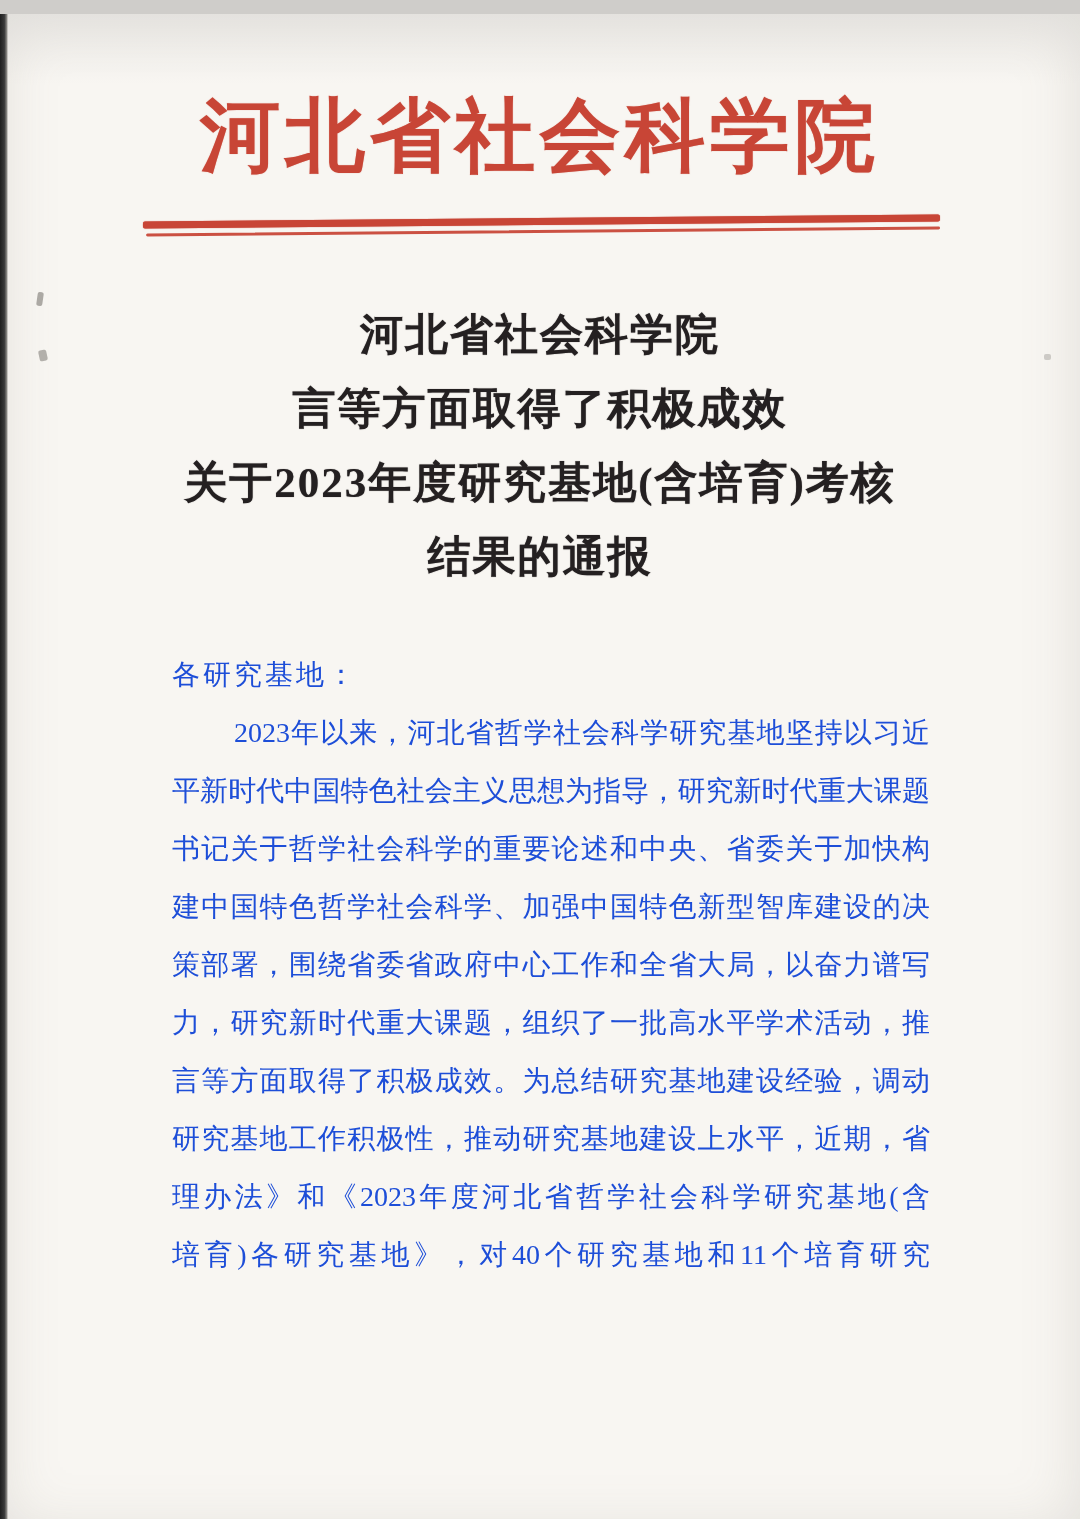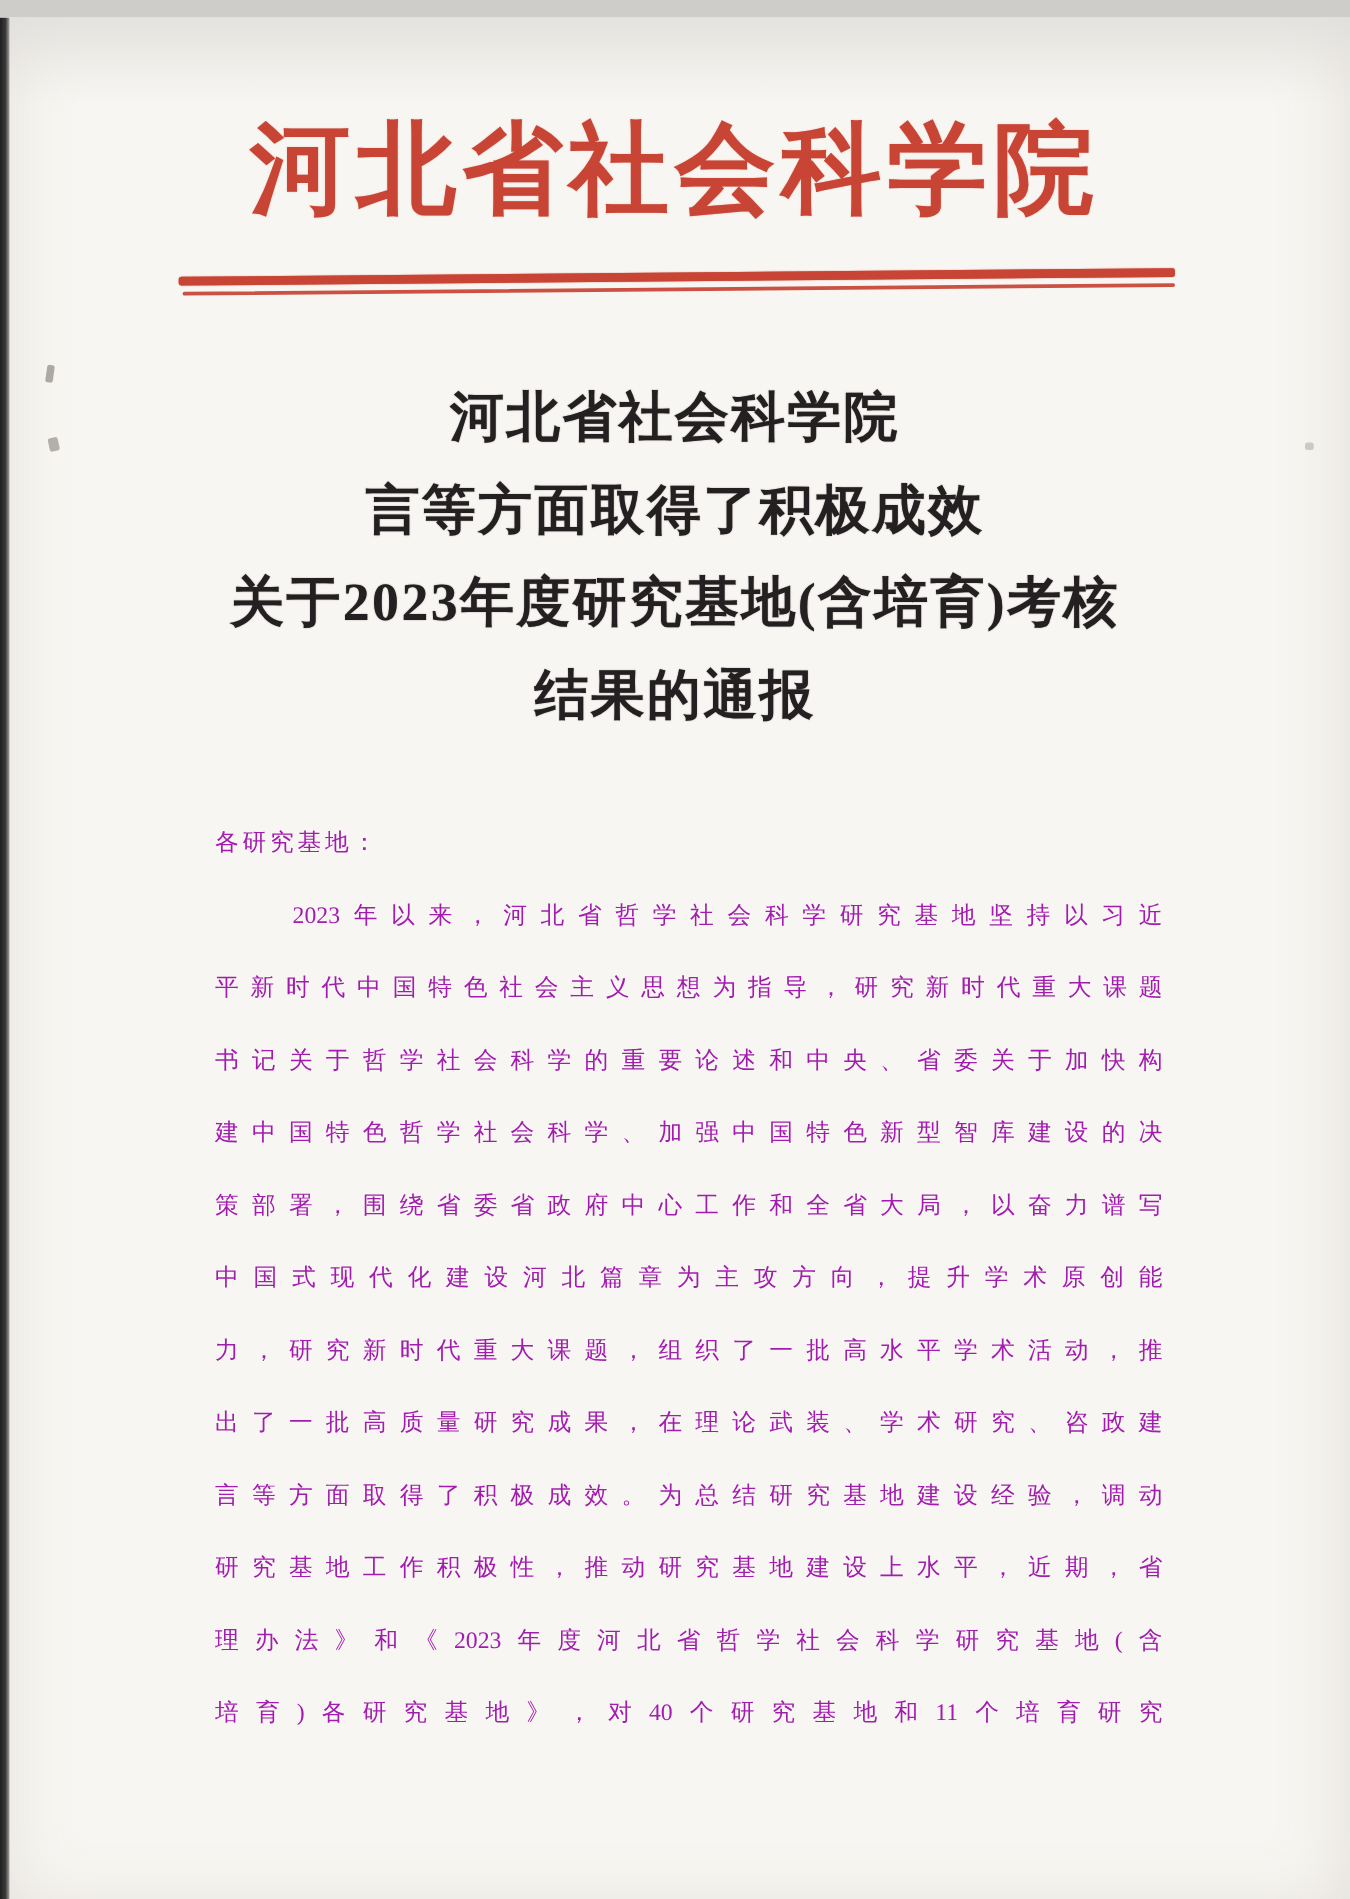--- a/index.html
+++ b/index.html
@@ -81,22 +81,22 @@
     letter-spacing: 2px;
     white-space: nowrap;
     text-shadow: 0 0 1px rgba(36,32,33,.6);
   }
 
   
   .body-text {
     position: absolute;
     left: 172px; top: 632px;
     width: 758px;
-    color: #a21caf;
-    font-size: 19px;
+    color: #1d4ed8;
+    font-size: 28px;
   }
 
   .line {
     height: 58px;
     line-height: 58px;
     text-align: justify;
     text-align-last: justify;
     text-justify: inter-character;
     overflow: hidden;
     white-space: nowrap;
@@ -136,22 +136,20 @@
     <div class="doc-title-line">结果的通报</div>
   </section>
 
   <section class="body-text">
     <div class="line salutation">各研究基地：</div>
     <div class="line indent">2023年以来，河北省哲学社会科学研究基地坚持以习近</div>
     <div class="line">平新时代中国特色社会主义思想为指导，研究新时代重大课题</div>
     <div class="line">书记关于哲学社会科学的重要论述和中央、省委关于加快构</div>
     <div class="line">建中国特色哲学社会科学、加强中国特色新型智库建设的决</div>
     <div class="line">策部署，围绕省委省政府中心工作和全省大局，以奋力谱写</div>
-    <div class="line">中国式现代化建设河北篇章为主攻方向，提升学术原创能</div>
     <div class="line">力，研究新时代重大课题，组织了一批高水平学术活动，推</div>
-    <div class="line">出了一批高质量研究成果，在理论武装、学术研究、咨政建</div>
     <div class="line">言等方面取得了积极成效。为总结研究基地建设经验，调动</div>
     <div class="line">研究基地工作积极性，推动研究基地建设上水平，近期，省</div>
     <div class="line">理办法》和《2023年度河北省哲学社会科学研究基地(含</div>
     <div class="line">培育)各研究基地》，对40个研究基地和11个培育研究</div>
   </section>
 
 </div>
 
 </body></html>

